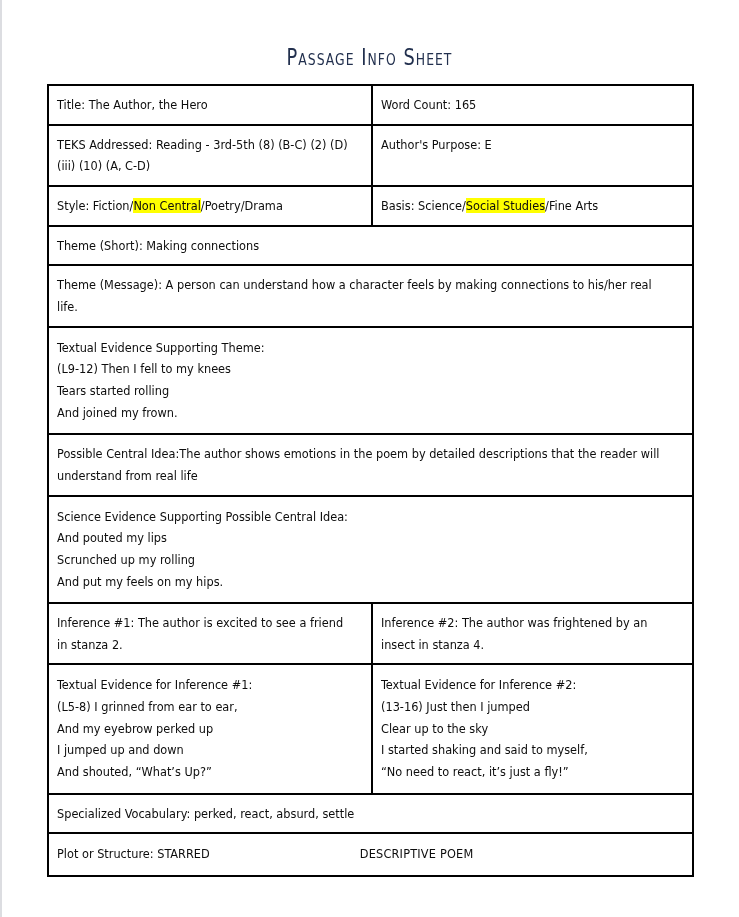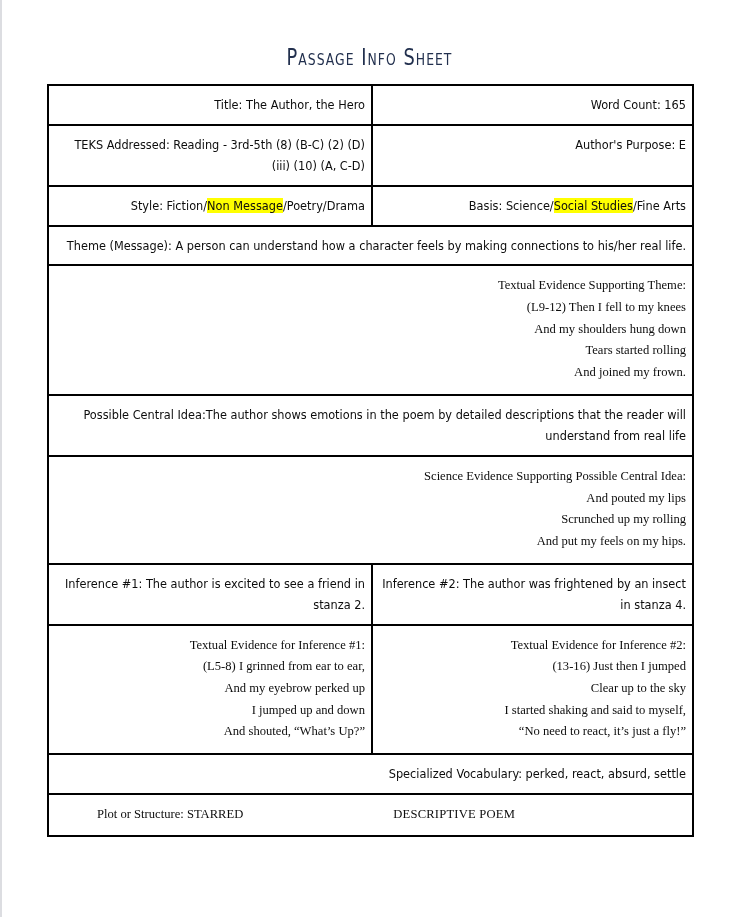--- a/index.html
+++ b/index.html
@@ -59,61 +59,58 @@
   .row {
     display: flex;
     border-bottom: 2px solid #000000;
     box-sizing: border-box;
   }
   .row:last-child {
     border-bottom: none;
   }
   .cell {
     box-sizing: border-box;
-    padding: 8px 6px 8px 8px;
+    padding: 8px 16px 8px 8px;
     font-family: "Liberation Sans Narrow", "DejaVu Sans Condensed", "Liberation Sans", sans-serif;
     font-stretch: condensed;
     font-size: 12.6px;
     line-height: 1.72;
     color: #0d0d0d;
     overflow: hidden;
-    text-align: right;
   }
   .cell.split-left {
     width: 324px;
     border-right: 2px solid #000000;
     flex: 0 0 324px;
   }
   .cell.split-right {
     flex: 1 1 auto;
   }
   .cell.full {
     width: 100%;
     flex: 1 1 auto;
   }
   .cell.tall {
     padding-top: 9px;
     padding-bottom: 10px;
-    font-family: Liberation Serif, serif;
   }
   .lines > div {
     white-space: pre-wrap;
   }
   .hl {
     background: #ffff00;
     color: #0d0d0d;
   }
   .footer-row {
     display: flex;
     align-items: flex-start;
   }
   .footer-left {
     flex: 0 0 auto;
     padding-right: 0;
-    margin-left: 40px;
   }
   .footer-right {
     margin-left: 150px;
     letter-spacing: 0.2px;
   }
 </style>
 </head>
 <body>
 
 <div class="sheet">
@@ -128,35 +125,37 @@
       <div class="cell split-left">Title: The Author, the Hero</div>
       <div class="cell split-right">Word Count: 165</div>
     </div>
 
     <div class="row">
       <div class="cell split-left">TEKS Addressed:  Reading - 3rd-5th (8) (B-C) (2) (D) (iii) (10) (A, C-D)</div>
       <div class="cell split-right">Author's Purpose: E</div>
     </div>
 
     <div class="row">
-      <div class="cell split-left"><span>Style: Fiction/</span><span class="hl">Non Message</span><span>/Poetry/Drama</span></div>
+      <div class="cell split-left"><span>Style: Fiction/</span><span class="hl">Non Central</span><span>/Poetry/Drama</span></div>
       <div class="cell split-right"><span>Basis:  Science/</span><span class="hl">Social Studies</span><span>/Fine Arts</span></div>
     </div>
 
+    <div class="row">
+      <div class="cell full">Theme (Short): Making connections</div>
+    </div>
 
     <div class="row">
       <div class="cell full">Theme (Message): A person can understand how a character feels by making connections to his/her real life.</div>
     </div>
 
     <div class="row">
       <div class="cell full tall">
         <div class="lines">
           <div>Textual Evidence Supporting Theme:</div>
           <div>(L9-12) Then I fell to my knees</div>
-          <div>And my shoulders hung down</div>
           <div>Tears started rolling</div>
           <div>And joined my frown.</div>
         </div>
       </div>
     </div>
 
     <div class="row">
       <div class="cell full">Possible Central Idea:The author shows emotions in the poem by detailed descriptions that the reader will understand from real life</div>
     </div>
 

